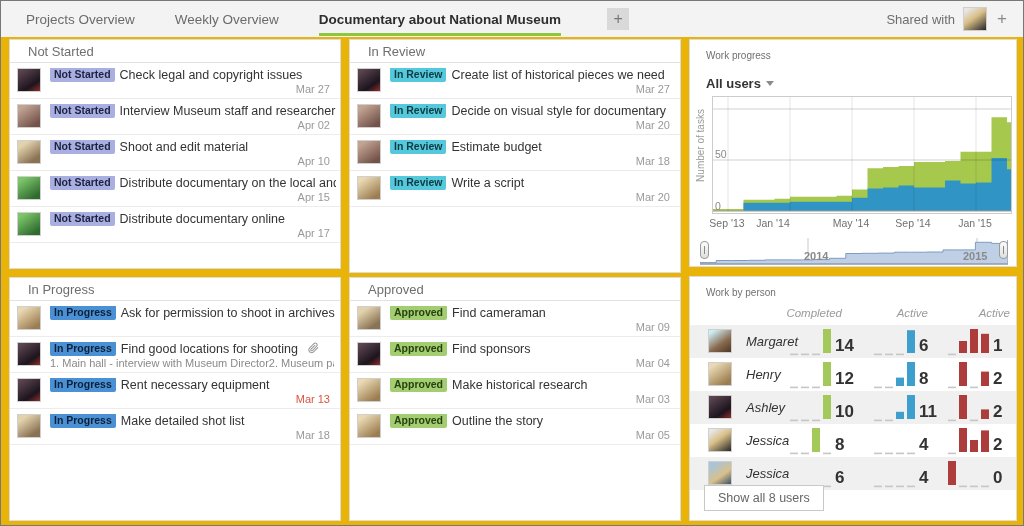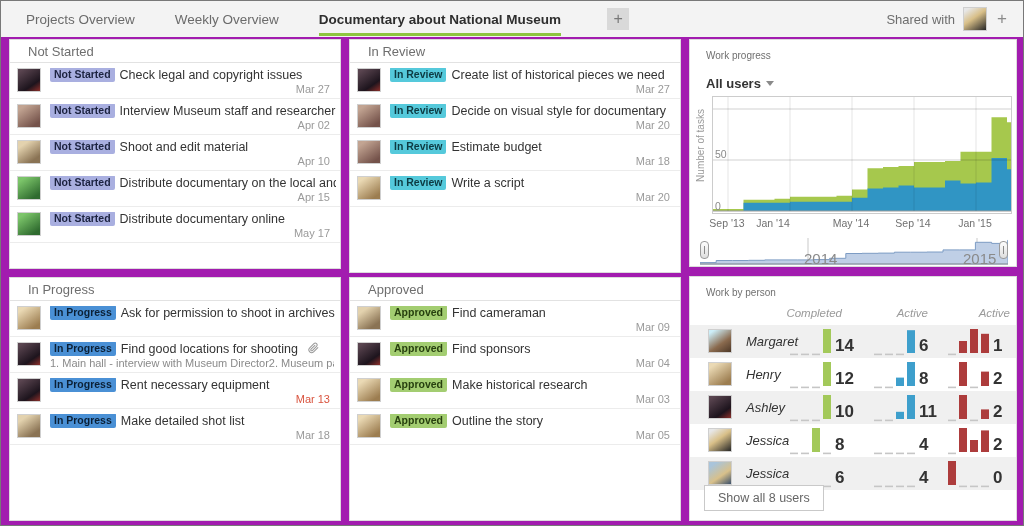--- a/index.html
+++ b/index.html
@@ -1,18 +1,18 @@
 <!DOCTYPE html>
 <html><head>
 <meta charset="utf-8">
 <style>
   * { margin:0; padding:0; box-sizing:border-box; }
   html,body { background:#cfcfcf; }
   body { font-family:"Liberation Sans", sans-serif; }
-  .app { position:relative; width:1024px; height:526px; background:#a21caf;
+  .app { position:relative; width:1024px; height:526px; background:#eab308;
          border:1px solid #787878; overflow:hidden; }
 
   
   .topbar { position:absolute; left:0; top:0; width:100%; height:36px;
             background:#f3f3f3; display:flex; align-items:center; padding:0 14px 0 25px; }
   .tab { font-size:13.5px; color:#6b6b6b; margin-right:40px; padding:9px 0 6px 0;
          border-bottom:3px solid transparent; cursor:pointer; white-space:nowrap; }
   .tab.active { color:#2e2e2e; font-weight:bold; border-bottom-color:#8dc63f; }
   .add-tab { width:22px; height:22px; background:#d9d9d9; color:#777; font-size:16px;
              line-height:21px; text-align:center; margin-left:6px; cursor:pointer; }
@@ -60,21 +60,21 @@
            margin-left:5px; vertical-align:2px; }
   .wp-ylabel { position:absolute; left:-33px; top:100px; width:86px; font-size:10px;
                color:#9a9a9a; transform:rotate(-90deg); text-align:center; }
   .wp-plot { position:absolute; left:22px; top:56px; width:300px; height:118px;
              border:1px solid #cccccc; background:#fff; }
   .wp-ytick { position:absolute; font-size:10.5px; color:#8a8a8a; left:25px; }
   .wp-xticks { position:absolute; left:22px; top:177px; width:300px; height:14px; }
   .wp-xtick { position:absolute; top:0; width:48px; margin-left:-24px; text-align:center;
               font-size:10.5px; color:#707070; }
   .wp-mini { position:absolute; left:10px; top:196px; width:308px; height:30px; }
-  .mini-label { position:absolute; top:14px; font-size:15px; color:#8a8a8a; }
+  .mini-label { position:absolute; top:14px; font-size:11px; color:#8a8a8a;font-weight:bold; }
   .mini-handle { position:absolute; top:5px; width:9px; height:18px; border:1px solid #9a9a9a;
                  border-radius:4px; background:linear-gradient(#fdfdfd,#dedede); cursor:ew-resize; }
   .mini-handle::after { content:""; position:absolute; left:3px; top:4px; width:1px; height:8px;
                         background:#8a8a8a; }
 
   
   .wbp-headers { position:absolute; left:0; top:30px; width:100%; height:14px; }
   .wbp-h { position:absolute; font-size:11.5px; color:#9a9a9a; text-align:right;font-style:italic; }
   .wbp-rows { position:absolute; left:0; top:48px; width:100%; }
   .wbp-row { position:relative; height:33px; cursor:pointer; }
@@ -124,21 +124,21 @@
           <span class="due-date">Apr 10</span>
         </div>
         <div class="card">
           <span class="avatar av-p4"></span>
           <div class="card-line1"><span class="badge notstarted">Not Started</span><span>Distribute documentary on the local and national TV chann</span></div>
           <span class="due-date">Apr 15</span>
         </div>
         <div class="card">
           <span class="avatar av-p4"></span>
           <div class="card-line1"><span class="badge notstarted">Not Started</span><span>Distribute documentary online</span></div>
-          <span class="due-date">May 17</span>
+          <span class="due-date">Apr 17</span>
         </div>
       </div>
   </div>
   <div class="panel kanban-col" style="left:348px; top:38px;  width:332px; height:234px;">
     <div class="col-header"><span class="col-title">In Review</span></div>
     <div class="col-cards">
         <div class="card">
           <span class="avatar av-p6"></span>
           <div class="card-line1"><span class="badge inreview">In Review</span><span>Create list of historical pieces we need</span></div>
           <span class="due-date">Mar 27</span>

